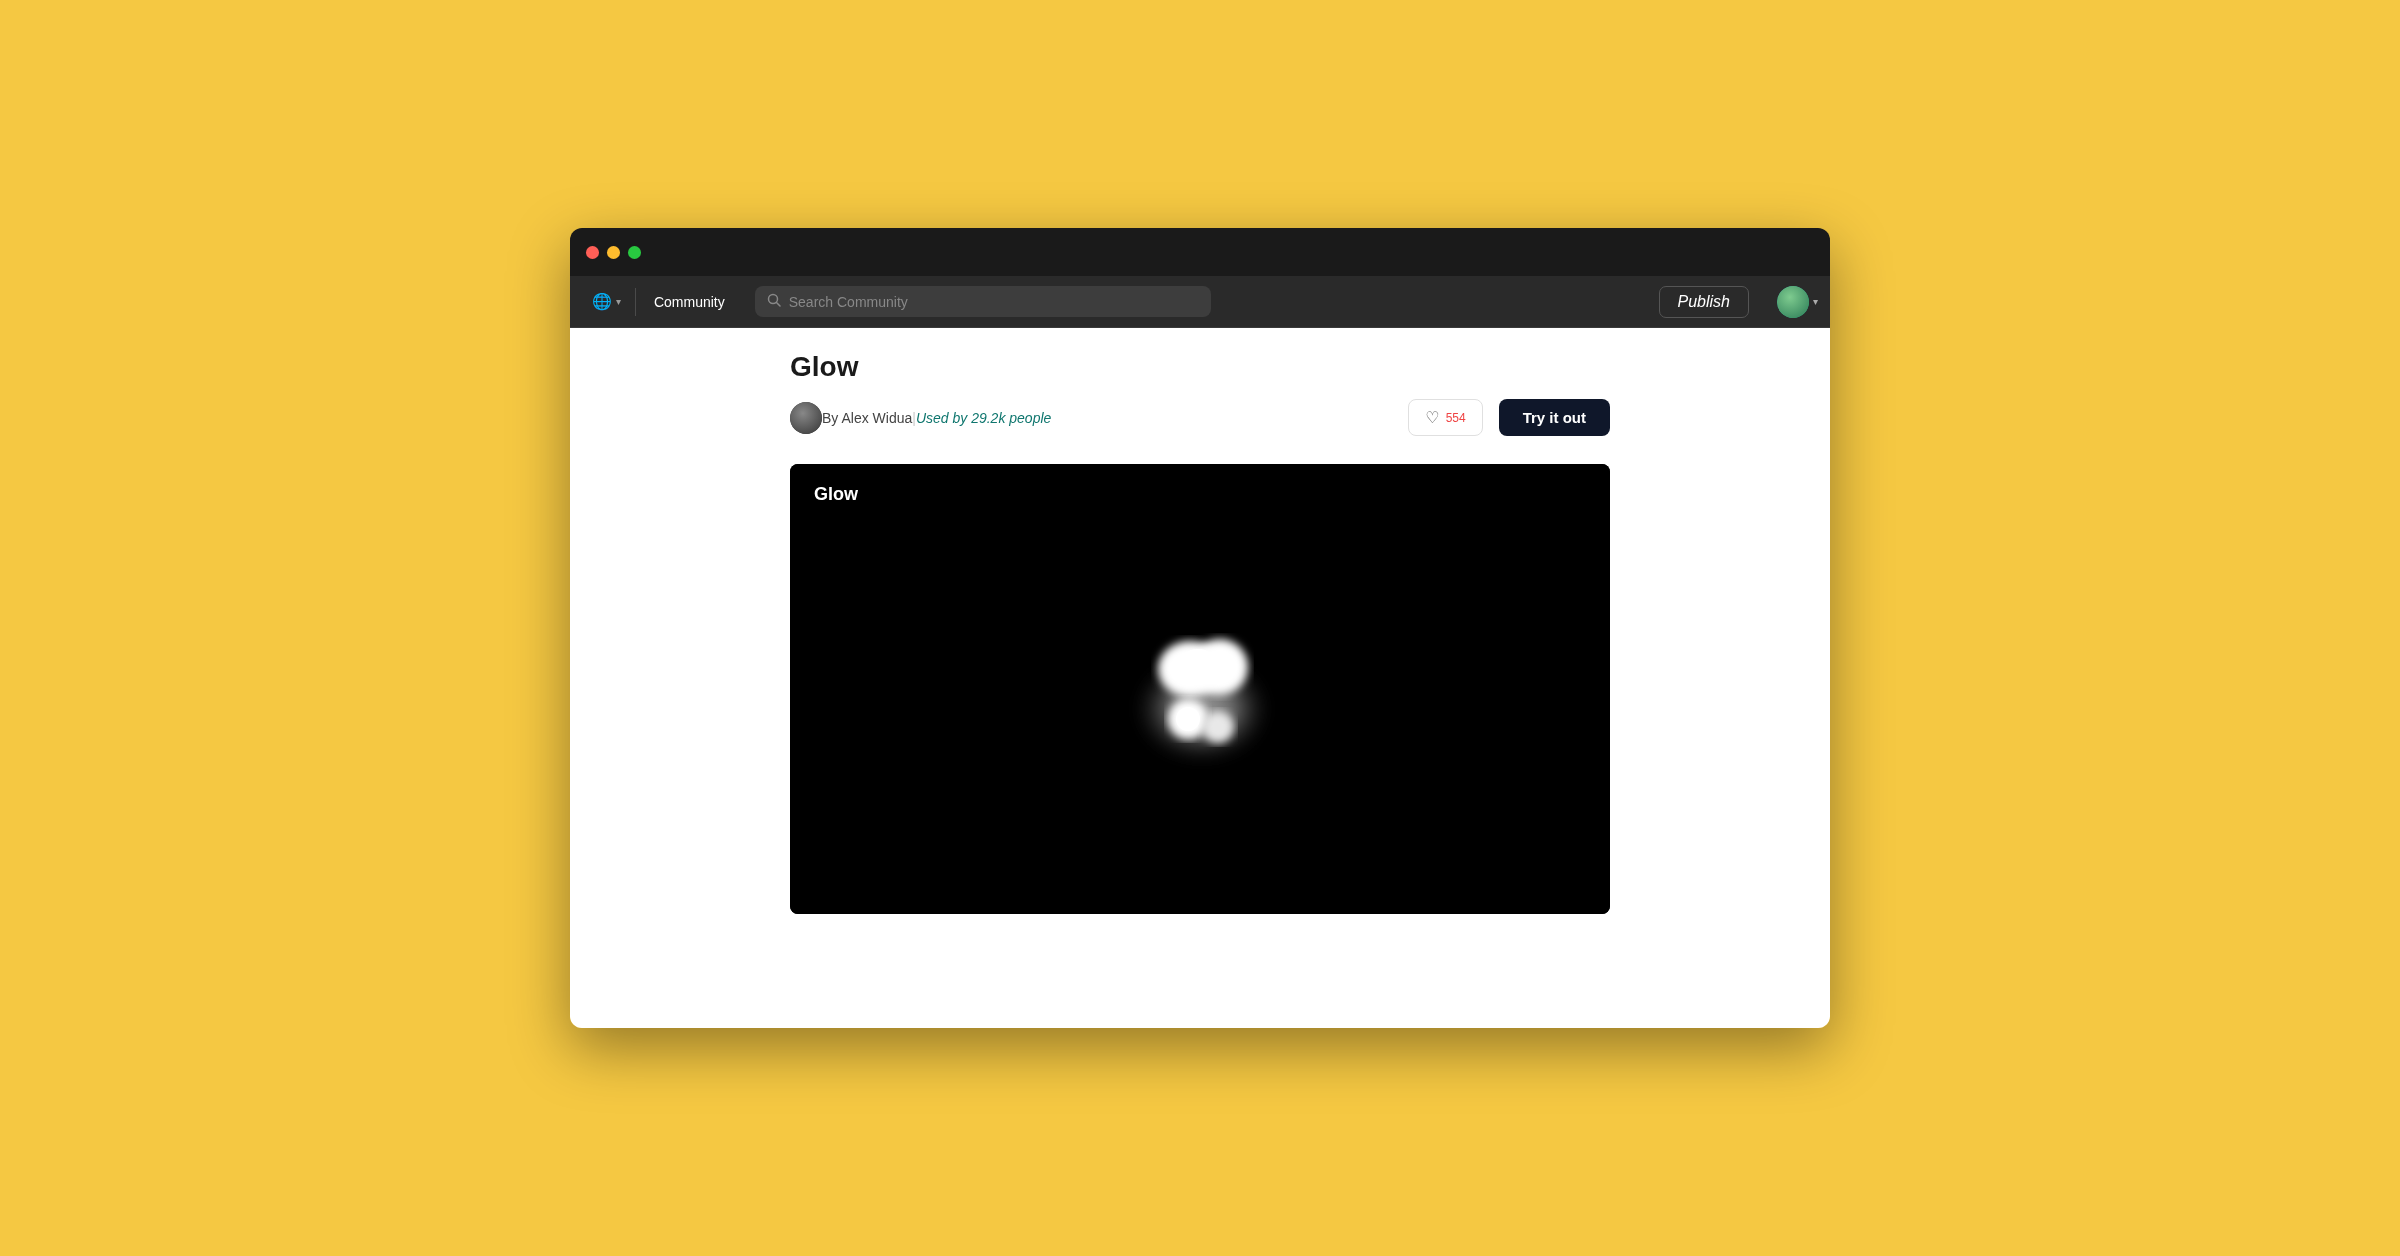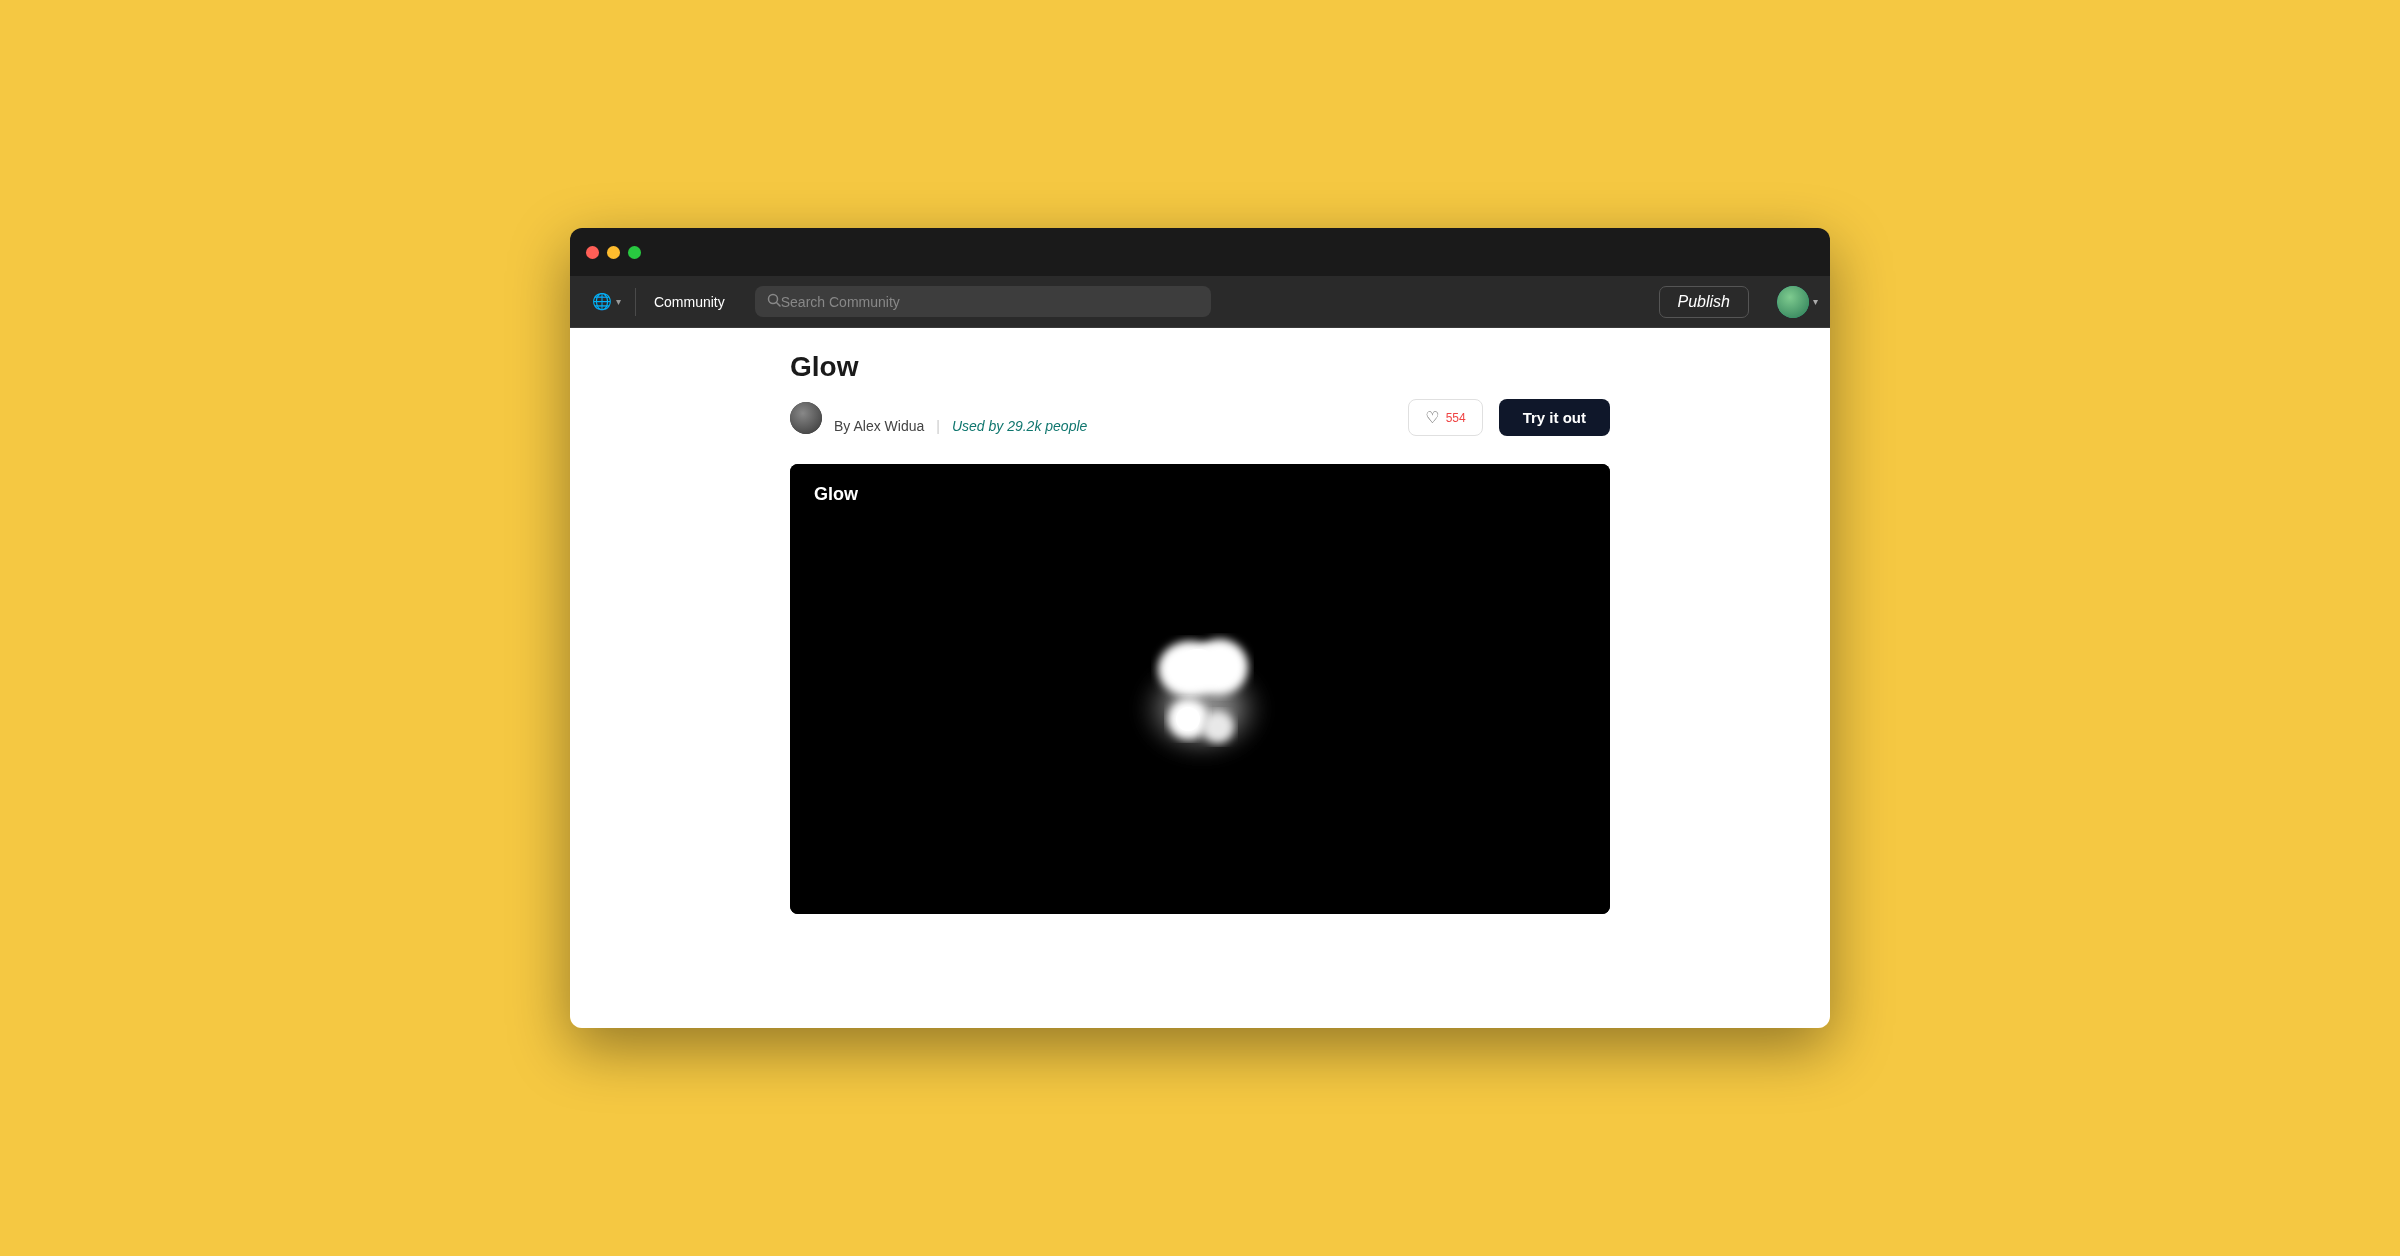--- a/index.html
+++ b/index.html
@@ -98,21 +98,21 @@
     }
 
     .search-bar {
       flex: 1;
       margin: 16px 16px;
       display: flex;
       align-items: center;
       background-color: #3d3d3d;
       border-radius: 8px;
       padding: 7px 12px;
-      gap: 0;
+      gap: 8px;
       max-width: 500px;
     }
 
     .search-icon-svg {
       color: #888;
       font-size: 14px;
       flex-shrink: 0;
     }
 
     .search-input {
@@ -261,22 +261,22 @@
 
     .plugin-meta-row {
       display: flex;
       align-items: center;
       justify-content: space-between;
       margin-bottom: 28px;
     }
 
     .meta-left {
       display: flex;
-      align-items: flex-end;
-      gap: 12px;
+      align-items: center;
+      gap: 0;
     }
 
     
     .preview-container {
       width: 100%;
       border-radius: 8px;
       overflow: hidden;
       background: #000;
       position: relative;
       aspect-ratio: 16/9;

